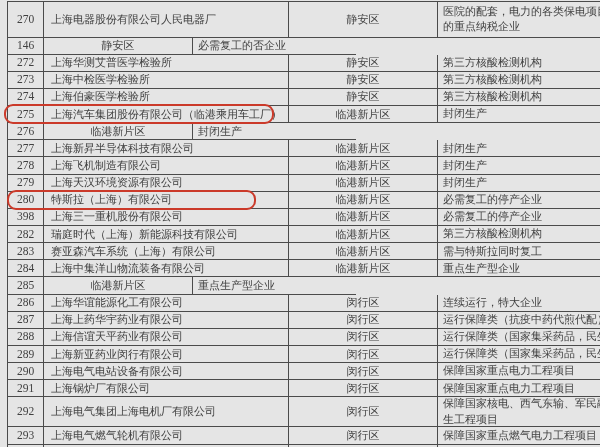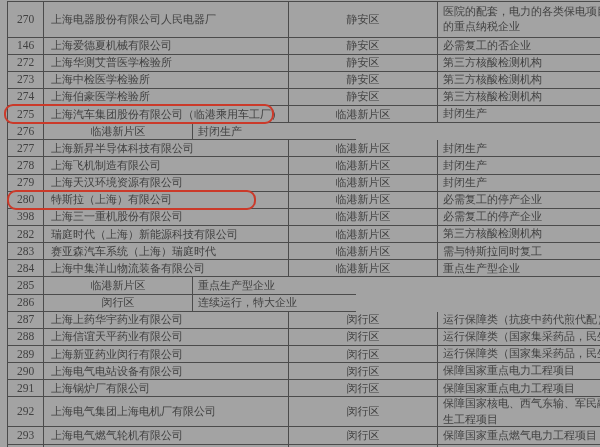--- a/index.html
+++ b/index.html
@@ -1,19 +1,19 @@
 <!DOCTYPE html>
 <html><head>
 <meta charset="utf-8">
 <style>
   html,body{margin:0;padding:0;}
   #page{
     position:relative;
     width:600px;height:447px;
-    background:#a3a3a3;
+    background:#e5e5e5;
     overflow:hidden;
     font-family:"Liberation Sans","DejaVu Sans",sans-serif;
     color:#414141;
   }
   .tbl{
     position:absolute;
     left:7px;top:1px;
     width:593px;
     border-top:1px solid #4b4b4b;
     border-left:1px solid #4b4b4b;
@@ -76,21 +76,20 @@
     <div class="cell c-no">270</div>
     <div class="cell c-name">上海电器股份有限公司人民电器厂</div>
     <div class="cell c-dist">静安区</div>
     <div class="cell c-desc">
           <div class="descline">医院的配套，电力的各类保电项目</div>
           <div class="descline">的重点纳税企业</div>
         </div>
   </div>
       <div class="row">
     <div class="cell c-no">146</div>
-    <div class="cell c-name">上海爱德夏机械有限公司</div>
     <div class="cell c-dist">静安区</div>
     <div class="cell c-desc">
           <div class="descline">必需复工的否企业</div>
         </div>
   </div>
       <div class="row">
     <div class="cell c-no">272</div>
     <div class="cell c-name">上海华测艾普医学检验所</div>
     <div class="cell c-dist">静安区</div>
     <div class="cell c-desc">
@@ -173,21 +172,21 @@
       <div class="row">
     <div class="cell c-no">282</div>
     <div class="cell c-name">瑞庭时代（上海）新能源科技有限公司</div>
     <div class="cell c-dist">临港新片区</div>
     <div class="cell c-desc">
           <div class="descline">第三方核酸检测机构</div>
         </div>
   </div>
       <div class="row">
     <div class="cell c-no">283</div>
-    <div class="cell c-name">赛亚森汽车系统（上海）瑞庭时代</div>
+    <div class="cell c-name">赛亚森汽车系统（上海）有限公司</div>
     <div class="cell c-dist">临港新片区</div>
     <div class="cell c-desc">
           <div class="descline">需与特斯拉同时复工</div>
         </div>
   </div>
       <div class="row">
     <div class="cell c-no">284</div>
     <div class="cell c-name">上海中集洋山物流装备有限公司</div>
     <div class="cell c-dist">临港新片区</div>
     <div class="cell c-desc">
@@ -196,20 +195,21 @@
   </div>
       <div class="row">
     <div class="cell c-no">285</div>
     <div class="cell c-dist">临港新片区</div>
     <div class="cell c-desc">
           <div class="descline">重点生产型企业</div>
         </div>
   </div>
       <div class="row">
     <div class="cell c-no">286</div>
+    <div class="cell c-name">上海华谊能源化工有限公司</div>
     <div class="cell c-dist">闵行区</div>
     <div class="cell c-desc">
           <div class="descline">连续运行，特大企业</div>
         </div>
   </div>
       <div class="row">
     <div class="cell c-no">287</div>
     <div class="cell c-name">上海上药华宇药业有限公司</div>
     <div class="cell c-dist">闵行区</div>
     <div class="cell c-desc">

